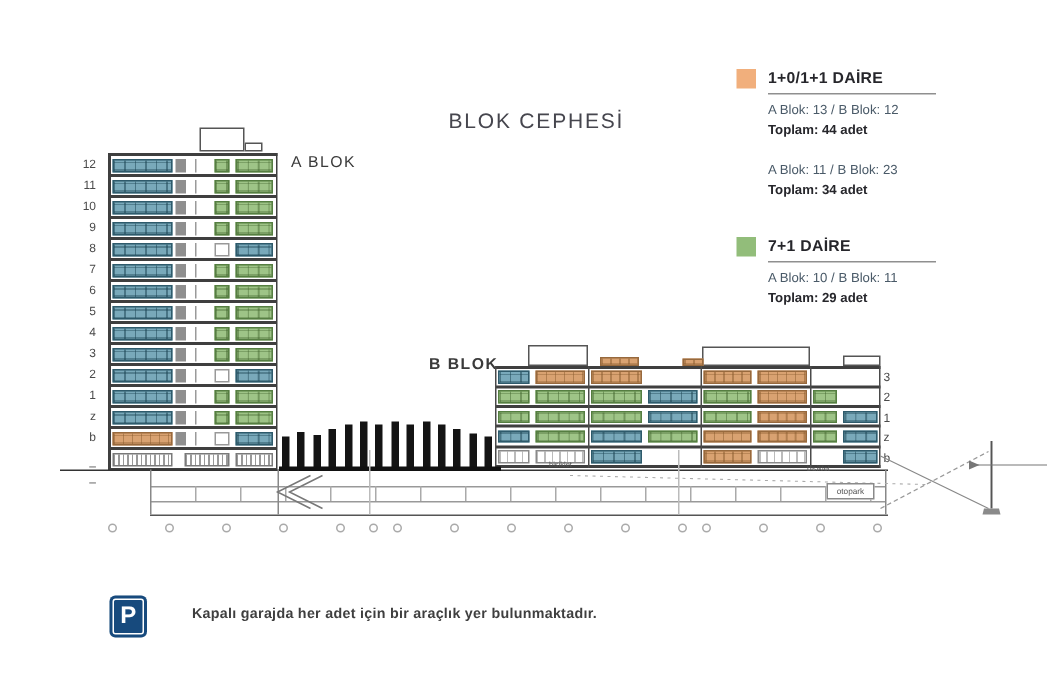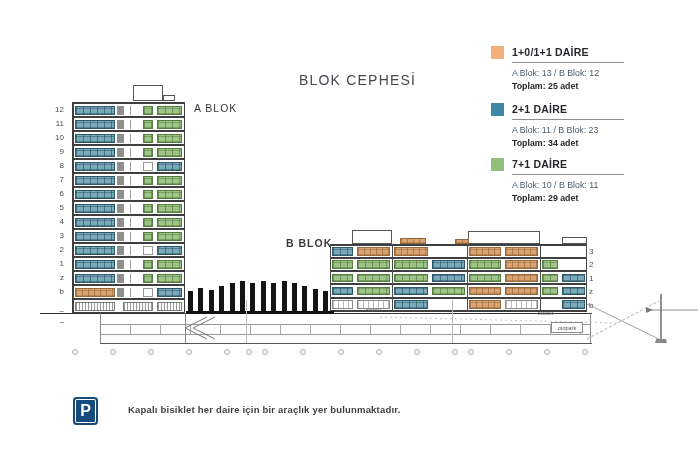--- a/index.html
+++ b/index.html
@@ -54,27 +54,23 @@
 <div class="canvas">
 
   <div class="abs page-title" style="left:299px;top:72px;">BLOK CEPHESİ</div>
 
   <div class="legend-item" style="top:46px;">
     <div class="legend-head">
       <span class="legend-swatch" style="background: rgb(241, 175, 124);"></span>
       <span class="legend-title">1+0/1+1 DAİRE</span>
     </div>
     <div class="legend-detail">A Blok: 13 / B Blok: 12</div>
-    <div class="legend-total">Toplam: 25 adet</div>
+    <div class="legend-total">Toplam: 44 adet</div>
   </div>
   <div class="legend-item" style="top:103px;">
-    <div class="legend-head">
-      <span class="legend-swatch" style="background: rgb(63, 135, 166);"></span>
-      <span class="legend-title">2+1 DAİRE</span>
-    </div>
     <div class="legend-detail">A Blok: 11 / B Blok: 23</div>
     <div class="legend-total">Toplam: 34 adet</div>
   </div>
   <div class="legend-item" style="top:158px;">
     <div class="legend-head">
       <span class="legend-swatch" style="background: rgb(146, 189, 122);"></span>
       <span class="legend-title">7+1 DAİRE</span>
     </div>
     <div class="legend-detail">A Blok: 10 / B Blok: 11</div>
     <div class="legend-total">Toplam: 29 adet</div>
@@ -348,15 +344,15 @@
     <line x1="380" y1="317" x2="617" y2="323" stroke="#aaa" stroke-width="0.7" stroke-dasharray="2,3"></line>
   </svg>
 
   <div class="site-label" style="left:366px;top:307px;">bisiklet</div>
   <div class="site-label" style="left:538px;top:310px;">bisiklet</div>
   <div class="otopark-box" style="left:551px;top:322px;width:32px;height:11px;">otopark</div>
 
   <div class="p-sign" style="left:73px;top:397px;">
     <span>P</span>
   </div>
-  <div class="note-text" style="left:128px;top:404px;">Kapalı bisiklet her daire için bir araçlık yer bulunmaktadır.</div>
+  <div class="note-text" style="left:128px;top:404px;">Kapalı garajda her adet için bir araçlık yer bulunmaktadır.</div>
 
 </div>
 
 </body></html>

